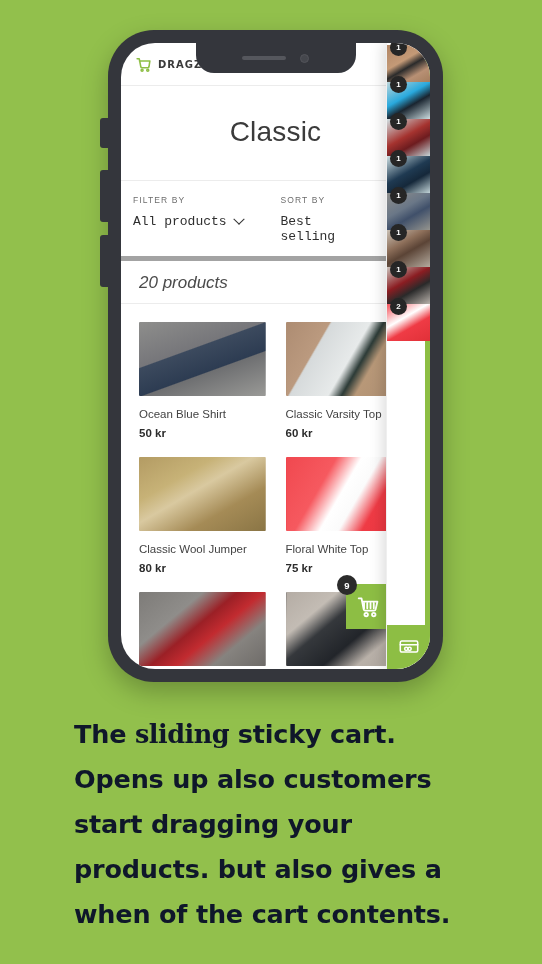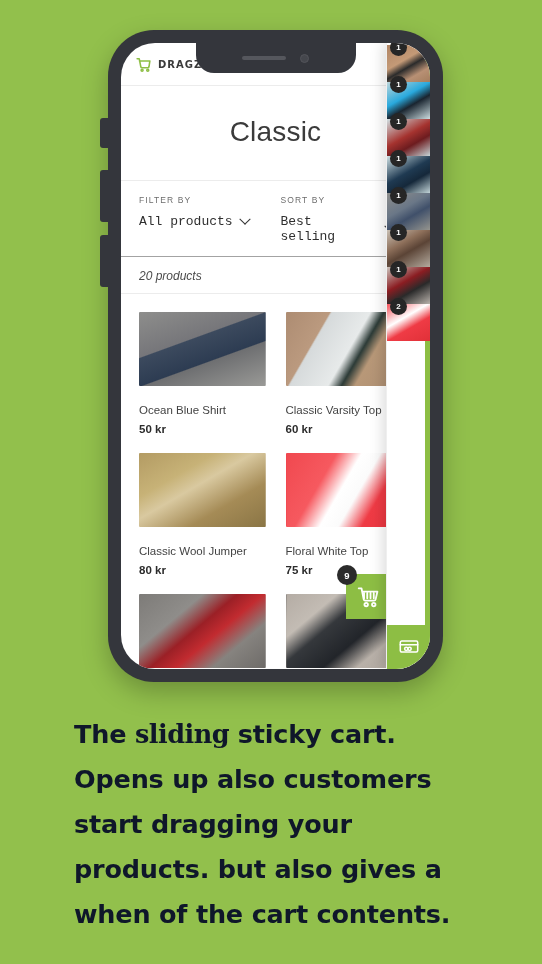--- a/index.html
+++ b/index.html
@@ -73,22 +73,22 @@
     text-align: center;
     font-size: 28px; font-weight: 400; color: #3b3b3b;
     padding: 30px 0 32px;
     border-bottom: 1px solid #ececec;
     letter-spacing: .2px;
   }
 
   
   .filter-bar {
     display: flex;
-    padding: 14px 18px 12px;
-    border-bottom: 1px solid #a3a3a3;
+    padding: 14px 12px 12px;
+    border-bottom: 5px solid #a3a3a3;
   }
   .filter-col { flex: 1; }
   .filter-col.sort { padding-left: 10px; }
   .filter-label {
     font-size: 8.5px; letter-spacing: 1.1px; color: #6d6d6d;
     text-transform: uppercase; margin-bottom: 9px;
   }
   .filter-select {
     display: flex; align-items: center; 
     font-size: 13px; color: #2f2f2f; cursor: pointer;
@@ -97,41 +97,41 @@
   }
   .filter-col.sort .filter-select { padding-right: 18px; gap: 28px; }
   .chev {
     width: 8px; height: 8px;
     border-right: 1.6px solid #333; border-bottom: 1.6px solid #333;
     transform: rotate(45deg) translate(-2px,-2px);
     margin-left: 8px; flex: none;
   }
   .count-row {
     padding: 12px 18px 10px;
-    font-size: 12px; font-style: italic; color: #4b4b4b;
+    font-size: 17px; font-style: italic; color: #4b4b4b;
     border-bottom: 1px solid #ececec;
   }
 
   
   .grid-scroll { position: relative; }
   .grid {
     display: grid;
     grid-template-columns: 1fr 1fr;
     gap: 18px 20px;
     padding: 18px 18px 0;
   }
   .card { }
   .thumb {
     width: 100%; height: 74px;
     border-radius: 1px;
     background-size: cover; background-position: center;
     position: relative; overflow: hidden;
   }
   .p-name {
-    margin-top: 16px;
+    margin-top: 10px;
     font-size: 11.5px; color: #434343; line-height: 1.55;
   }
   .p-price {
     margin-top: 3px;
     font-size: 11.5px; font-weight: bold; color: #2c2c2c;
   }
 
   
   .img-ocean     { background-image:
       linear-gradient(160deg,#8e8e8c 0%,#76767a 38%,#3c4a5e 39%,#2d3c52 62%,#6e6f71 63%,#9a9a97 100%); }

